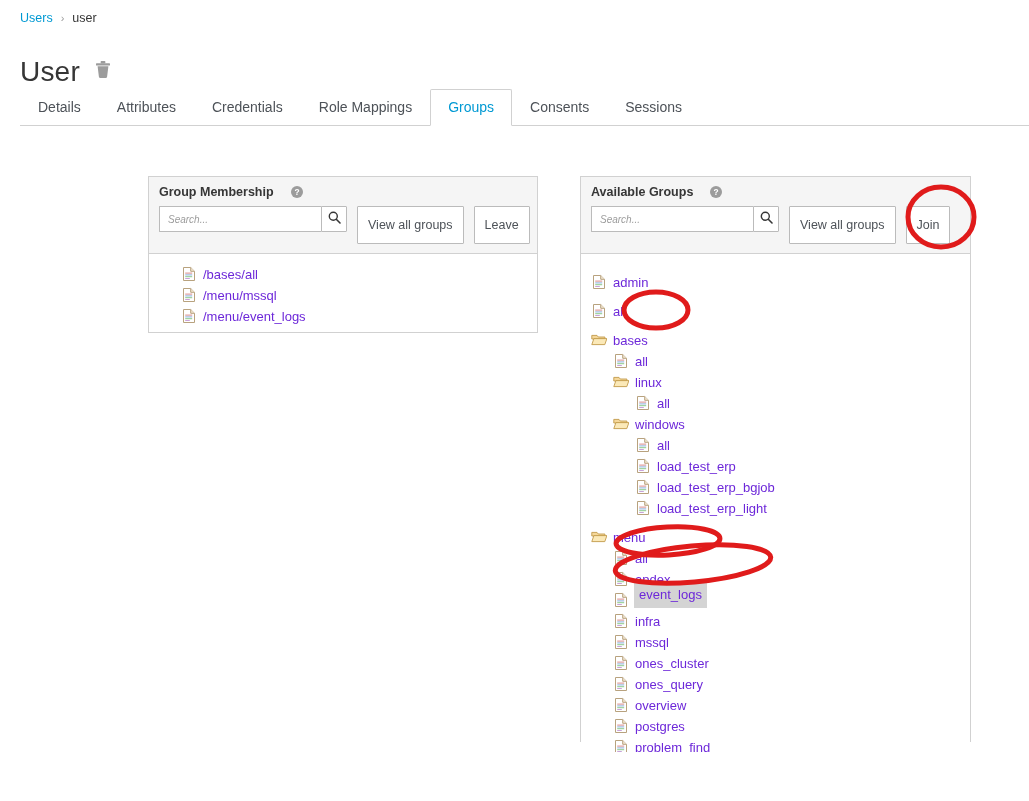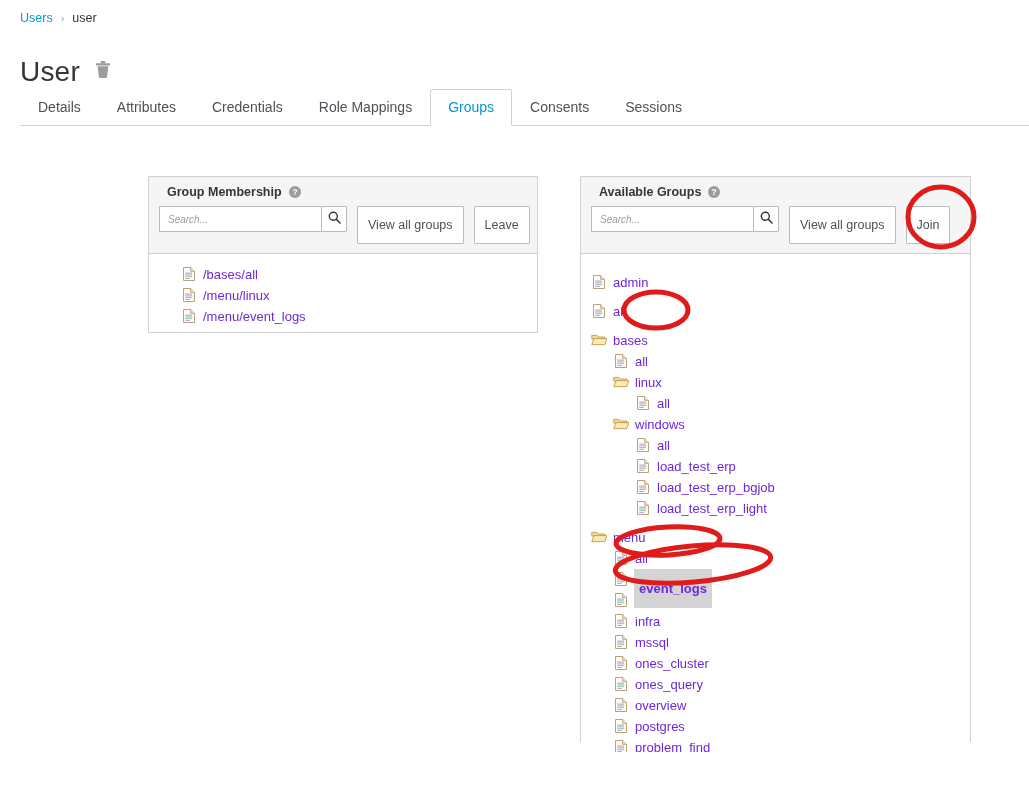--- a/index.html
+++ b/index.html
@@ -68,21 +68,21 @@
   .panel-left  { left: 148px; top: 176px; width: 390px; }
   .panel-right { left: 580px; top: 176px; width: 391px; height: 566px; }
 
   .panel-head {
     background: #f5f5f5;
     border-bottom: 1px solid #d1d1d1;
     padding: 8px 10px 9px 10px;
   }
   .panel-head-title {
     font-size: 12.5px; font-weight: bold; color: #363636;
-    margin-bottom: 7px; display: flex; align-items: center; gap: 7px; margin-left: 8px;
+    margin-bottom: 7px; display: flex; align-items: center; gap: 17px;
   }
   .help-icon { display: inline-block; cursor: pointer; line-height: 0; }
 
   .head-controls { display: flex; align-items: stretch; gap: 0; }
   .search-group { display: flex; }
   .search-input {
     height: 26px; border: 1px solid #bbbbbb; border-right: none;
     background: #ffffff; font-size: 10px; font-style: italic;
     color: #9c9c9c; padding: 0 8px; outline: none;
     font-family: "Liberation Sans", sans-serif;
@@ -108,22 +108,22 @@
   .panel-right .panel-body { height: 498px; overflow: hidden; }
 
   
   .tree-row {
     display: flex; align-items: flex-end;
     height: 21px; font-size: 13px; color: #6d28d9;
     cursor: pointer; padding-left: 10px;
   }
   .tree-row .label { white-space: nowrap; }
   .tree-row .label.selected {
-    font-weight: bold; background: #d4d4d4;
-    padding: 12px 5px; margin-left: -1px;
+    font-weight: normal; background: #d4d4d4;
+    padding: 6px 5px; margin-left: -1px;
   }
   .tree-icon { width: 16px; height: 16px; margin-right: 6px; flex: 0 0 16px; line-height: 0; }
   .indent-0 { padding-left: 10px; margin-top: 8px; }
   .indent-1 { padding-left: 32px; }
   .indent-2 { padding-left: 54px; }
 
   .member-row { padding-left: 32px; }
 
   
   .overlay { position: absolute; left: 0; top: 0; width: 1029px; height: 801px; pointer-events: none; }
@@ -201,21 +201,21 @@
         </div>
         <div class="tree-row member-row">
           <span class="tree-icon"><svg width="16" height="16" viewBox="0 0 16 16" aria-hidden="true">
               <path d="M2.5 1.5 h7.2 l3.8 3.8 v9.2 h-11 z" fill="#ffffff" stroke="#b8a27e" stroke-width="1"></path>
               <path d="M9.7 1.5 v3.8 h3.8" fill="#f0e6d2" stroke="#b8a27e" stroke-width="1"></path>
               <rect x="4.2" y="6.6" width="7" height="1" fill="#d98b8b"></rect>
               <rect x="4.2" y="8.4" width="7" height="1" fill="#8bb0d9"></rect>
               <rect x="4.2" y="10.2" width="7" height="1" fill="#8bc98b"></rect>
               <rect x="4.2" y="12" width="4.6" height="1" fill="#c9a1d9"></rect>
             </svg></span>
-          <span class="label">/menu/linux</span>
+          <span class="label">/menu/mssql</span>
         </div>
         <div class="tree-row member-row">
           <span class="tree-icon"><svg width="16" height="16" viewBox="0 0 16 16" aria-hidden="true">
               <path d="M2.5 1.5 h7.2 l3.8 3.8 v9.2 h-11 z" fill="#ffffff" stroke="#b8a27e" stroke-width="1"></path>
               <path d="M9.7 1.5 v3.8 h3.8" fill="#f0e6d2" stroke="#b8a27e" stroke-width="1"></path>
               <rect x="4.2" y="6.6" width="7" height="1" fill="#d98b8b"></rect>
               <rect x="4.2" y="8.4" width="7" height="1" fill="#8bb0d9"></rect>
               <rect x="4.2" y="10.2" width="7" height="1" fill="#8bc98b"></rect>
               <rect x="4.2" y="12" width="4.6" height="1" fill="#c9a1d9"></rect>
             </svg></span>

